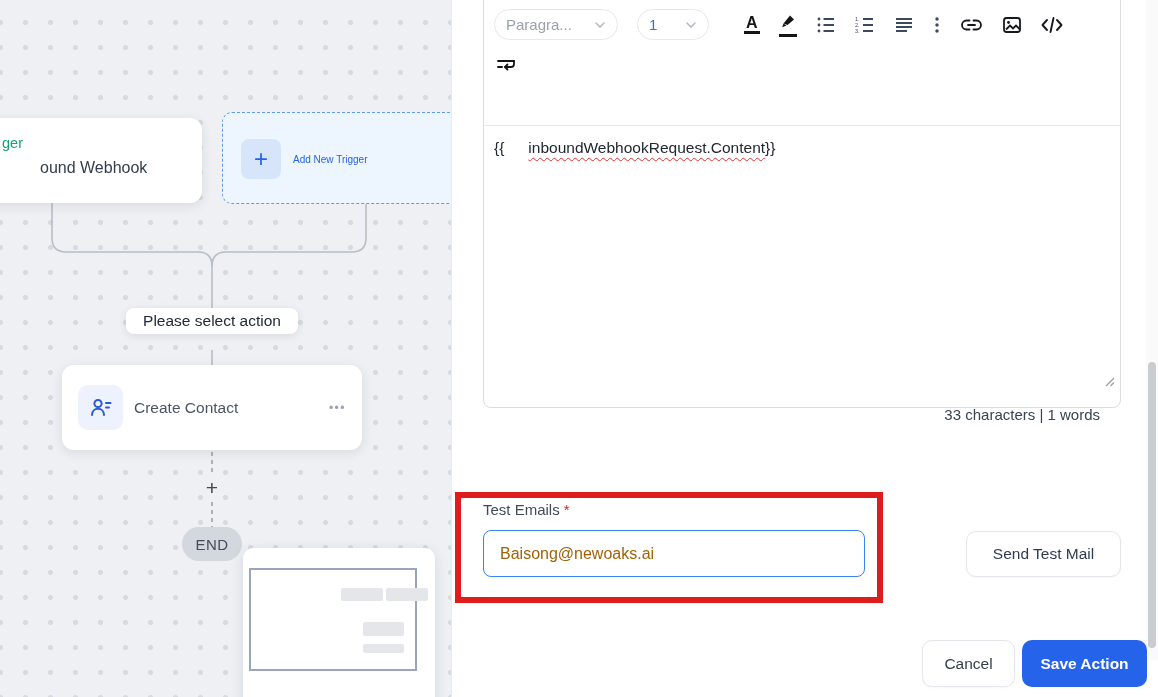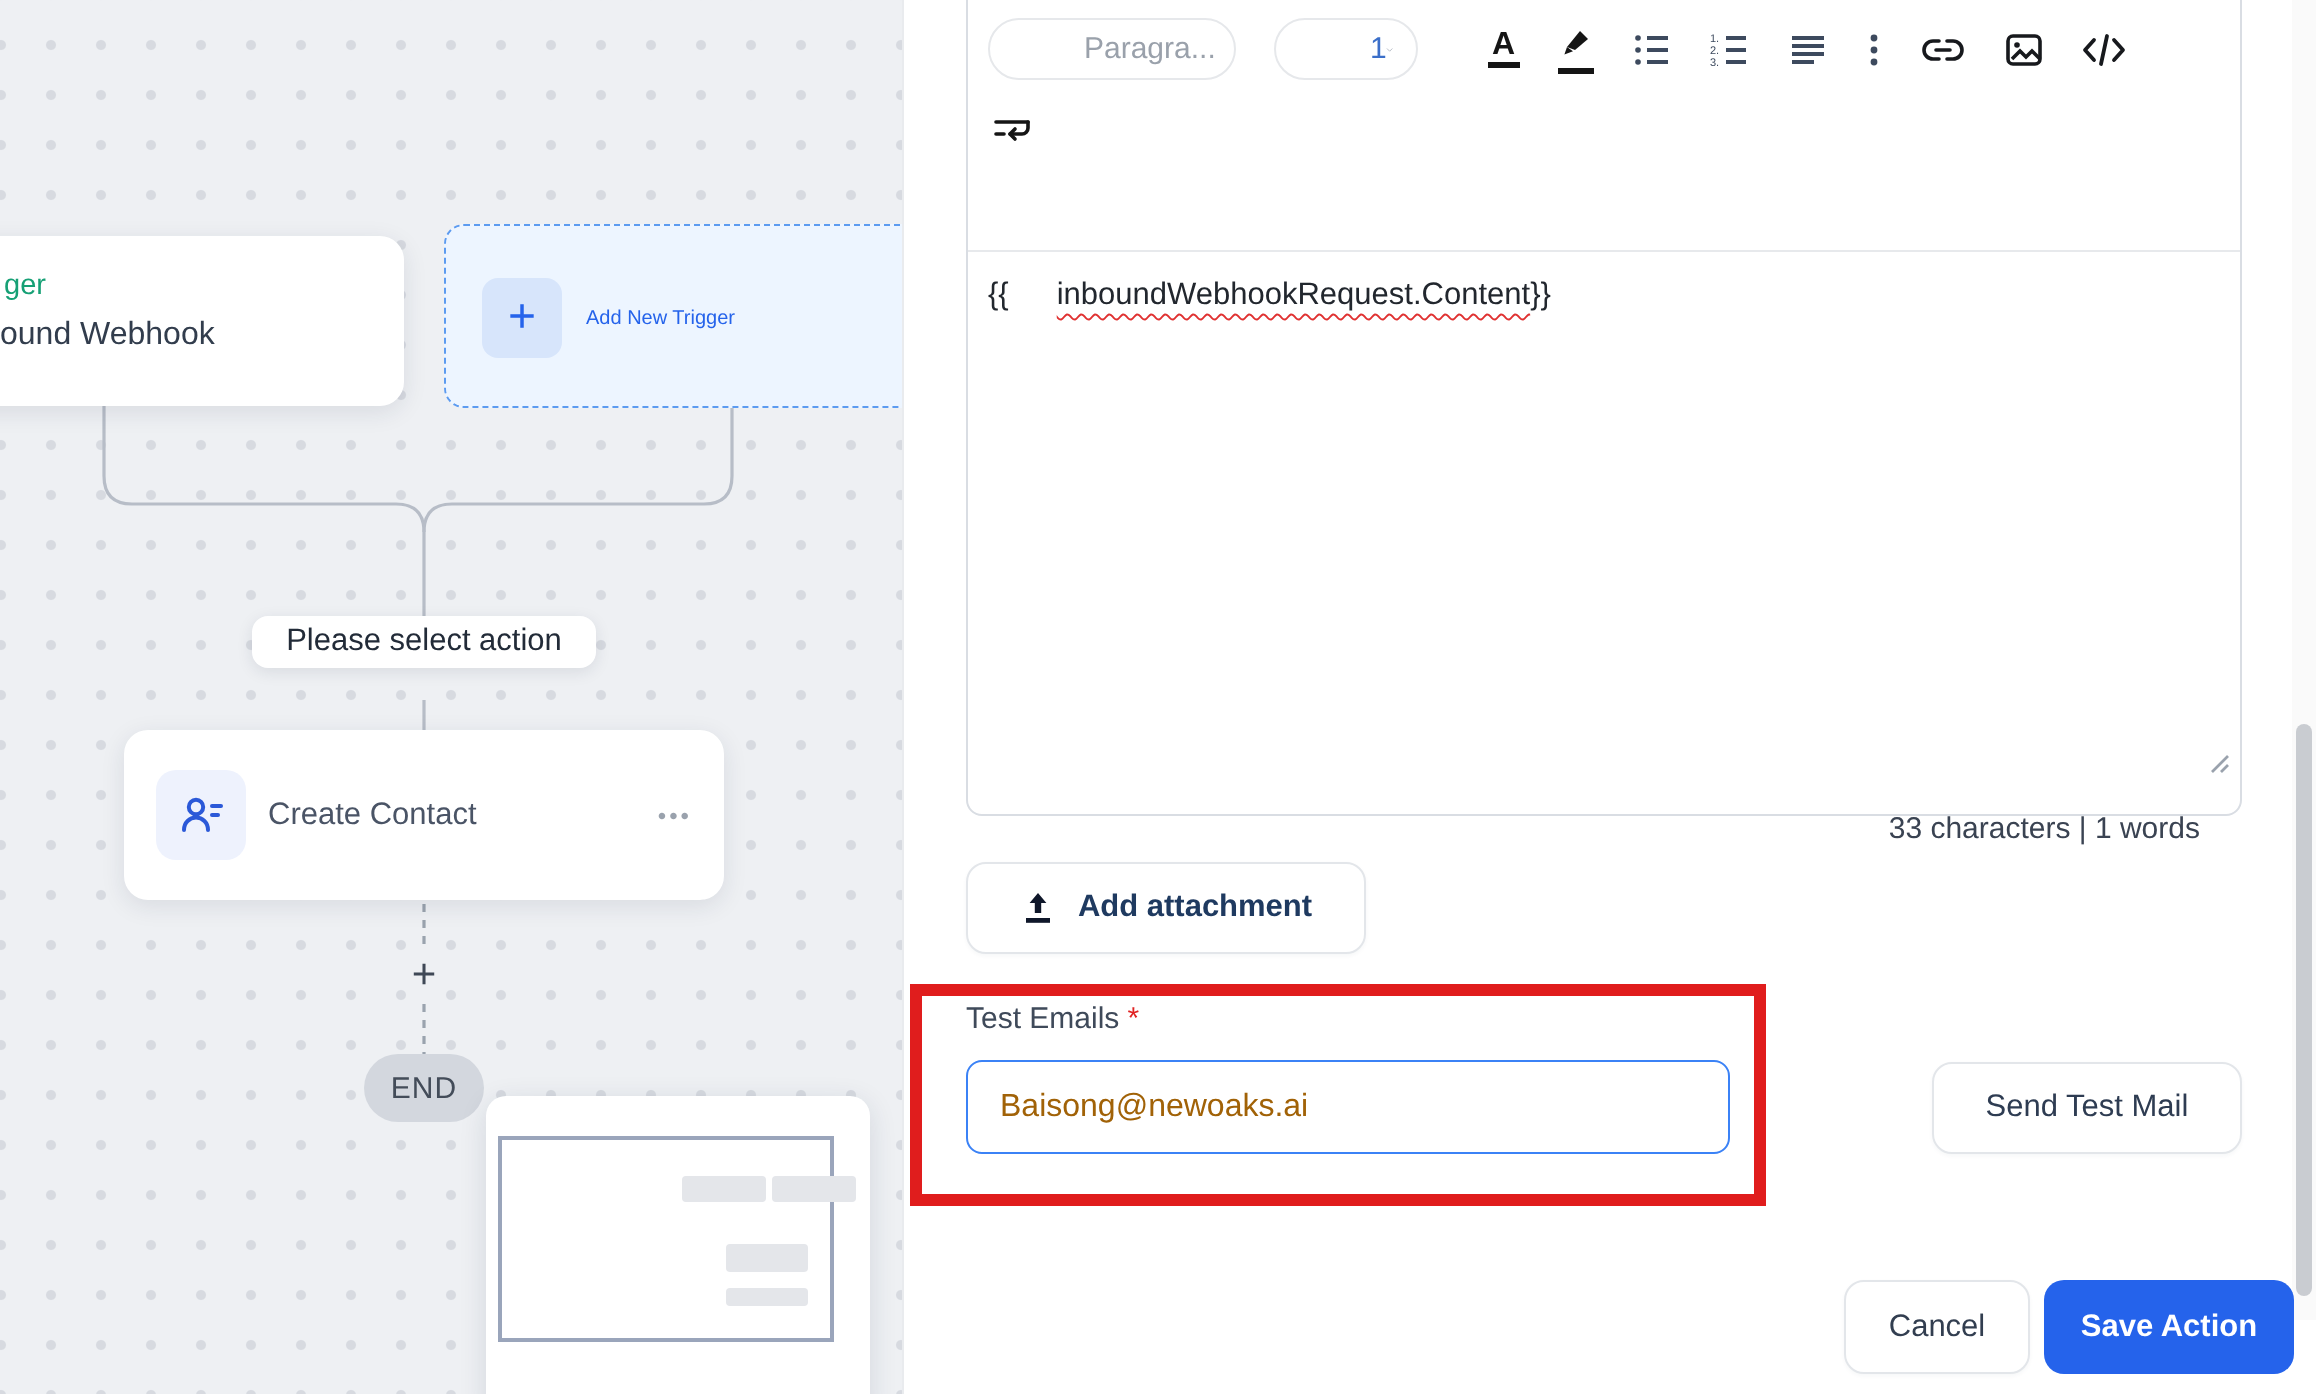--- a/index.html
+++ b/index.html
@@ -8,21 +8,21 @@
 
   
   .canvas { position:absolute; left:0; top:0; width:452px; height:697px; background:#eef0f3;
     background-image:radial-gradient(circle, #d7dae0 2.2px, transparent 2.8px);
     background-size:25px 25px; background-position:13px 10px; }
   .connectors { position:absolute; left:0; top:0; }
 
   .wf-card { position:absolute; background:#fff; border-radius:12px; box-shadow:0 3px 12px rgba(25,39,71,.10); }
   .trigger-card { left:-98px; top:118px; width:300px; height:85px; }
   .trigger-card .cat { position:absolute; left:100px; top:17px; font-size:14.5px; font-weight:500; color:#16a075; }
-  .trigger-card .name { position:absolute; left:98px; top:41px; font-size:16px; color:#323d4d; }
+  .trigger-card .name { position:absolute; left:98px; top:41px; font-size:16px; color:#323d4d;padding-left:40px; }
 
   .add-trigger { position:absolute; left:222px; top:112px; width:262px; height:92px;
     background:#edf5ff; border:1.5px dashed #5c9bf0; border-radius:10px; cursor:pointer; }
   .add-trigger .plus-tile { position:absolute; left:18px; top:26px; width:40px; height:40px; background:#d7e5fb;
     border-radius:8px; display:flex; align-items:center; justify-content:center;
     color:#2563eb; font-size:24px; font-weight:400; line-height:1; }
   .add-trigger .lbl { position:absolute; left:70px; top:0; height:92px; display:flex; align-items:center;
     font-size:10px; font-weight:500; color:#2563eb; }
 
   .hint { position:absolute; left:126px; top:308px; width:172px; height:26px; background:#fff; border-radius:8px;
@@ -54,21 +54,21 @@
   .panel { position:absolute; left:452px; top:0; width:706px; height:697px; background:#fff; box-shadow:-1px 0 0 #e9ebee; }
 
   .editor { position:absolute; left:31px; top:-20px; width:638px; height:428px; border:1px solid #d9dde3; border-radius:8px; background:#fff; }
   .toolbar { height:117px; border-bottom:1px solid #e7e9ec; }
   .tb-row1 { display:flex; align-items:center; gap:19px; margin:28px 10px 0 10px; height:31px; }
   .tb-row2 { margin:13px 10px 0 12px; height:24px; display:flex; align-items:center; }
   .tb-select { display:flex; align-items:center; justify-content:space-between; height:31px; border:1px solid #e6e8eb;
     border-radius:16px; background:#fff; padding:0 11px; cursor:pointer; }
   .sel-format { width:124px; }
   .sel-size { width:72px; }
-  .tb-select .val { font-size:15px; color:#9aa1ab;margin-left:36px; }
+  .tb-select .val { font-size:15px; color:#9aa1ab; }
   .sel-size .val { color:#3b6fc9; }
   .tb-btn { display:flex; align-items:flex-end; cursor:pointer; background:none; border:none; padding:0; }
   .underlined { border-bottom:3px solid #151515; padding-bottom:2px; }
   .glyph-a { font-size:16px; font-weight:600; color:#151515; line-height:1; padding:0 2px; }
   .tb-first { margin-left:16px; }
 
   .e-content { position:relative; height:266px; padding:13px 10px; font-size:15.5px; color:#22272e; cursor:text; }
   .wavy { text-decoration:underline wavy #e03131; text-decoration-thickness:1px; text-underline-offset:4px;padding-left:24px; }
   .resize-handle { position:absolute; right:5px; bottom:5px; cursor:nwse-resize; }
   .e-footer { height:44px; display:flex; align-items:center; justify-content:flex-end; padding-right:20px;
@@ -256,27 +256,20 @@
         <svg class="resize-handle" width="14" height="14" viewBox="0 0 14 14">
           <path d="M5 13 L13 5 M9.5 13 L13 9.5" stroke="#9aa2ad" stroke-width="1.4" fill="none"></path>
         </svg>
       </div>
 
       <div class="e-footer">
         <span>33 characters | 1 words</span>
       </div>
     </div>
 
-    <button class="btn attach-btn">
-      <svg width="18" height="18" viewBox="0 0 18 18">
-        <path d="M9 1.5 L13.2 6.5 H10.6 V11.5 H7.4 V6.5 H4.8 Z" fill="#0f172a"></path>
-        <rect x="3" y="14" width="12" height="2.4" fill="#0f172a"></rect>
-      </svg>
-      <span>Add attachment</span>
-    </button>
 
     <div class="field-label">
       <span>Test Emails</span><span class="req">*</span>
     </div>
     <input class="email-input" type="text" value="Baisong@newoaks.ai" style="">
 
     <div class="red-box"></div>
 
     <button class="btn send-btn">
       <span>Send Test Mail</span>

